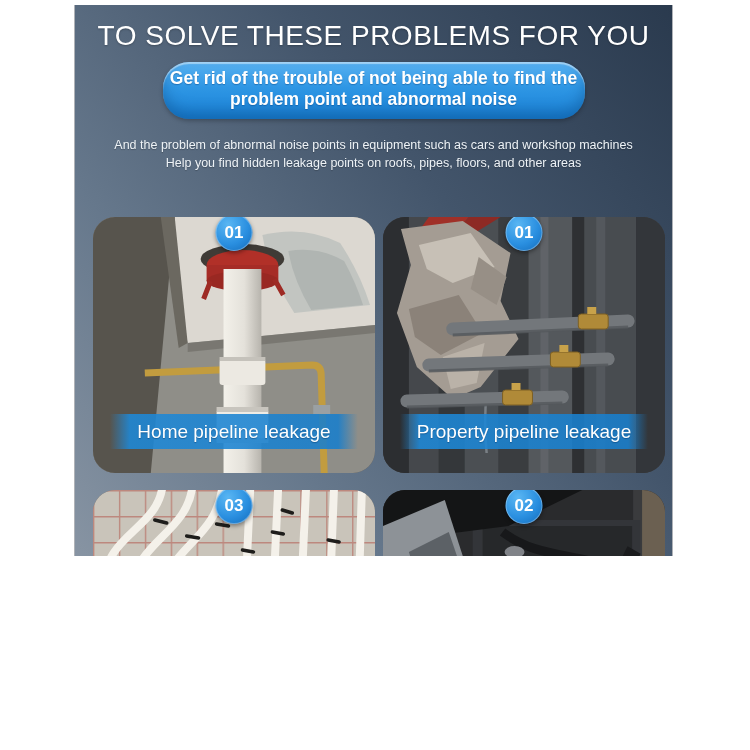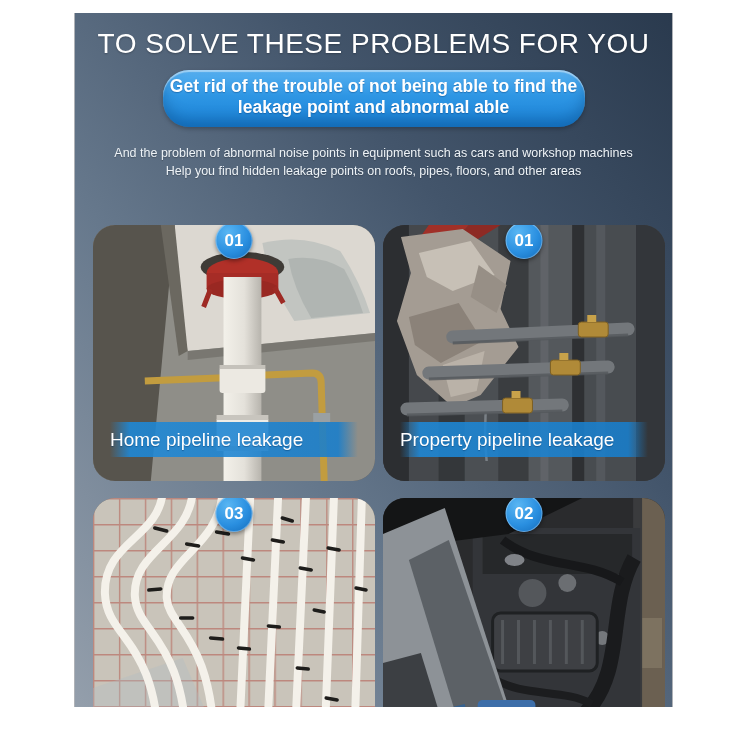--- a/index.html
+++ b/index.html
@@ -1,17 +1,17 @@
 <!DOCTYPE html>
 <html><head>
 <meta charset="utf-8">
 <style>
   html,body{margin:0;padding:0;background:#ffffff;}
   .page{
-    position:relative;width:750px;height:694px;margin:13px auto;overflow:hidden;
+    position:relative;width:750px;height:551px;margin:5px auto;overflow:hidden;
     background:#ffffff;font-family:"Liberation Sans",sans-serif;
   }
   .poster{
     position:absolute;left:75px;top:0;width:597px;height:750px;
     background:linear-gradient(to top right,#99a3af 0%,#66788c 38%,#43556b 68%,#2a3a4e 100%);
     box-shadow:0 0 0 1px rgba(25,35,48,.35);
   }
   .title{
     margin:14px 0 0 0;text-align:center;color:#ffffff;
     font-size:28px;font-weight:400;letter-spacing:.5px;line-height:1.2;
@@ -41,38 +41,38 @@
   .badge{
     position:absolute;top:-3px;left:50%;transform:translateX(-50%);
     width:37px;height:37px;border-radius:50%;
     background:radial-gradient(circle at 34% 28%,#59b6f3 0%,#2a8fe0 55%,#1169b8 100%);
     box-shadow:0 2px 4px rgba(0,0,0,.4),inset 0 0 0 1px rgba(255,255,255,.3);
     color:#ffffff;font-size:17px;font-weight:bold;
     display:flex;align-items:center;justify-content:center;
   }
   .caption{
     position:absolute;left:50%;transform:translateX(-50%);
-    width:88%;text-align:left;color:#ffffff;font-size:19px;white-space:nowrap;
+    width:88%;text-align:center;color:#ffffff;font-size:19px;white-space:nowrap;
     background:linear-gradient(90deg,rgba(32,140,219,0) 0%,rgba(30,137,216,.88) 8%,rgba(24,126,204,.88) 92%,rgba(32,140,219,0) 100%);
     text-shadow:0 1px 1px rgba(0,50,100,.45);
   }
   .row1 .caption{bottom:24px;height:35px;line-height:35px;}
   .row2 .caption{bottom:19px;height:31px;line-height:31px;}
 </style>
 </head>
 <body>
 
 <div class="page">
   <div class="poster">
 
     <div class="title">TO SOLVE THESE PROBLEMS FOR YOU</div>
 
     <div class="banner-pill">
       <span>Get rid of the trouble of not being able to find the</span>
-      <span>leakage point and abnormal able</span>
+      <span>problem point and abnormal noise</span>
     </div>
 
     <div class="description">
       <div>And the problem of abnormal noise points in equipment such as cars and workshop machines</div>
       <div>Help you find hidden leakage points on roofs, pipes, floors, and other areas</div>
     </div>
 
     <div class="grid">
 
       <div class="card row1">

